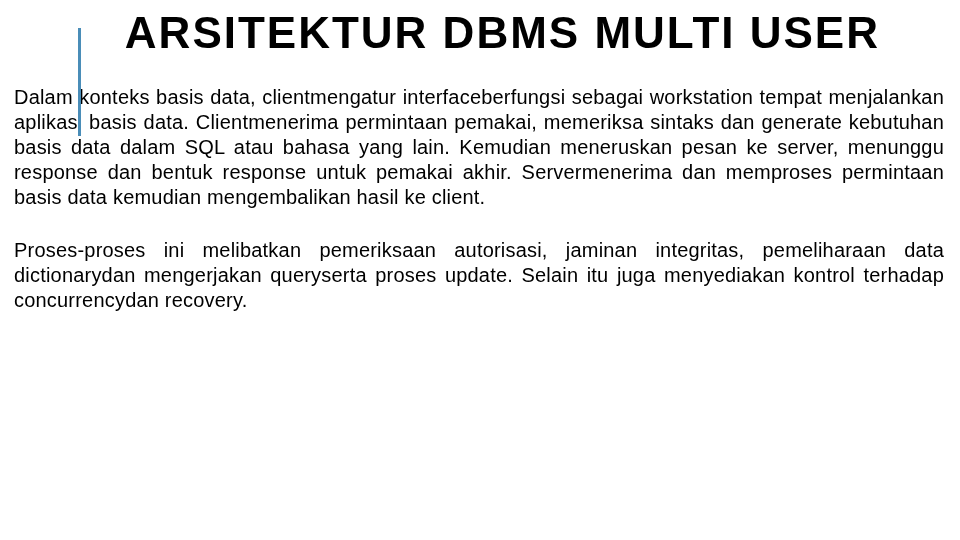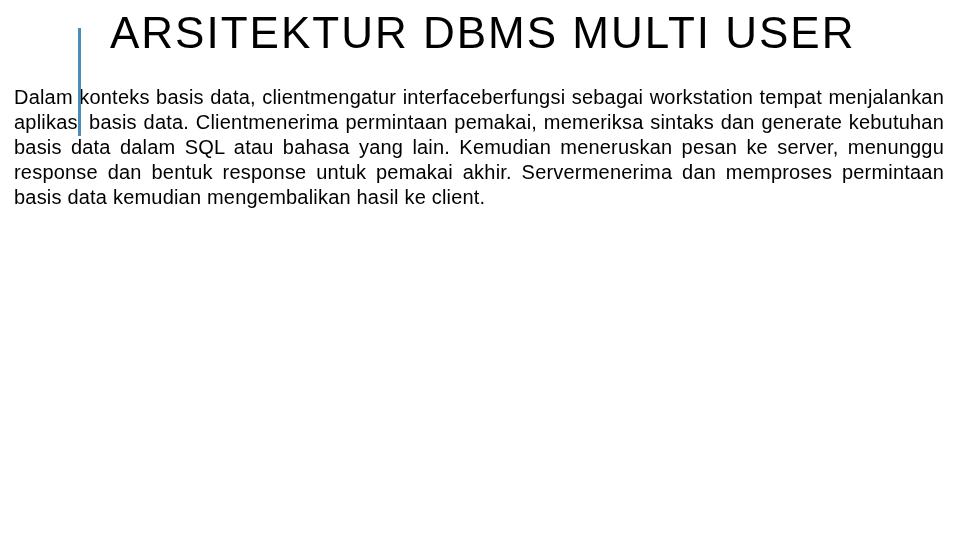--- a/index.html
+++ b/index.html
@@ -20,23 +20,23 @@
   .accent-bar {
     position: absolute;
     left: 78px;
     top: 28px;
     width: 3px;
     height: 108px;
     background: #4a8db8;
   }
   .title {
     font-size: 44px;
-    font-weight: 400;
+    font-weight: 700;
     letter-spacing: 2px;
-    text-align: left;
+    text-align: right;
     line-height: 1.15;
     padding: 0 80px 0 110px;
   }
   .body {
     padding: 8px 16px 0 14px;
   }
   .para {
     font-size: 20px;
     line-height: 1.25;
     text-align: justify;
@@ -47,13 +47,14 @@
 </head>
 <body>
 
 <div class="title-wrap">
   <div class="accent-bar"></div>
   <h1 class="title">ARSITEKTUR DBMS MULTI USER</h1>
 </div>
 
 <div class="body">
   <p class="para">Dalam konteks basis data, clientmengatur interfaceberfungsi sebagai workstation tempat menjalankan aplikasi basis data.  Clientmenerima permintaan pemakai, memeriksa sintaks dan generate kebutuhan basis data dalam SQL atau bahasa yang lain. Kemudian meneruskan pesan ke  server, menunggu  response dan bentuk response untuk pemakai akhir. Servermenerima dan memproses permintaan basis data kemudian mengembalikan hasil ke client.</p>
+  <p class="para">Proses-proses ini melibatkan pemeriksaan autorisasi, jaminan integritas, pemeliharaan data dictionarydan mengerjakan queryserta proses update. Selain itu juga menyediakan kontrol terhadap concurrencydan recovery.</p>
 </div>
 
 </body></html>

